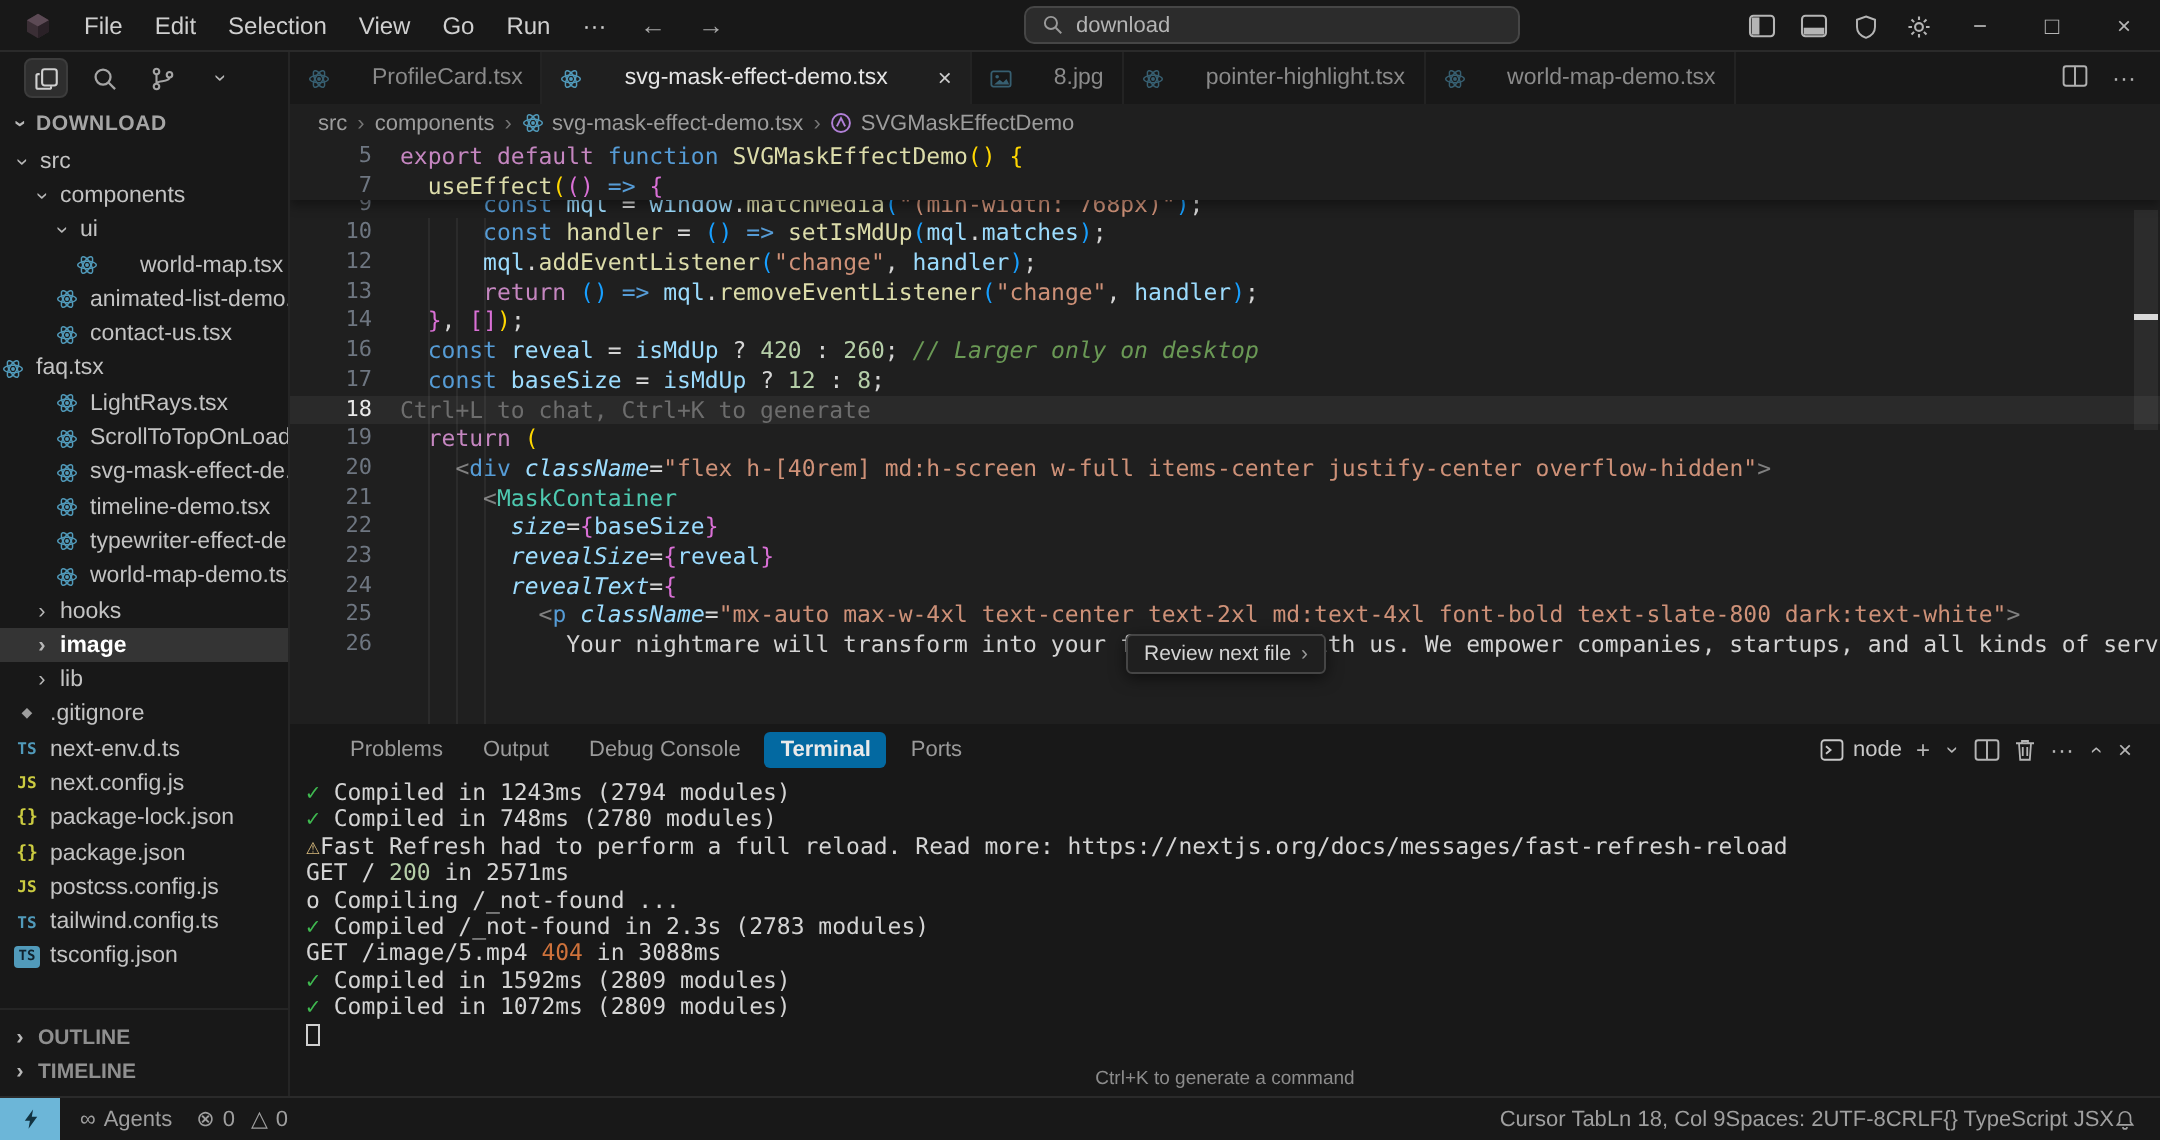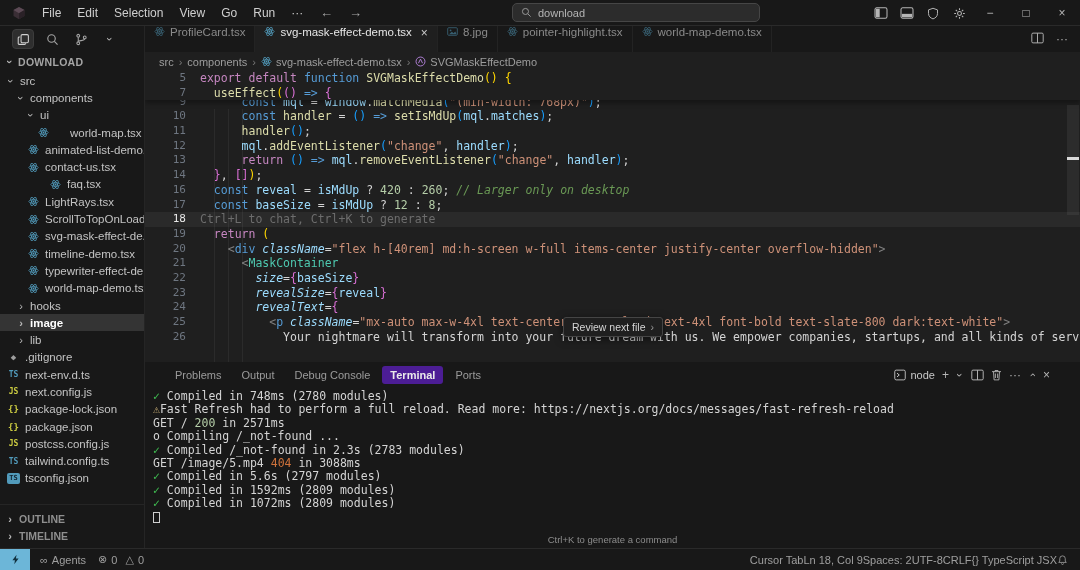--- a/index.html
+++ b/index.html
@@ -39,21 +39,21 @@
   .badge.braces{color:#cbcb41;font-size:9px;}
   .badge.diamond{color:#9d9d9d;font-size:9px;}
   .badge.tscfg{background:#519aba;color:#10222e;border-radius:2px;font-size:7px;line-height:11px;}
   .fileicon{width:13px;flex:0 0 13px;display:flex;justify-content:center;}
   .side-sections{border-top:1px solid #252525;padding:5px 0 4px;}
   .side-section{height:17px;display:flex;align-items:center;gap:5px;padding-left:6px;
                 font-size:10.5px;font-weight:bold;color:#8f8f8f;}
   
   .editor-col{flex:1;display:flex;flex-direction:column;min-width:0;}
   .tabbar{flex:0 0 26px;background:#181818;display:flex;align-items:stretch;}
-  .tab{display:flex;gap:5px;padding:0 9px;font-size:11.5px;color:#8a8a8a;
+  .tab{display:flex;align-items:center;gap:21px;padding:0 9px;font-size:11.5px;color:#8a8a8a;
        border-right:1px solid #232323;background:#181818;white-space:nowrap;}
   .tab.active{background:#1f1f1f;color:#e6e6e6;}
   .tab .close{margin-left:4px;color:#cccccc;font-size:12px;}
   .tab.active .ticon{opacity:1;}
   .ticon{opacity:.55;display:flex;}
   .tabbar-actions{margin-left:auto;display:flex;align-items:center;gap:12px;padding:0 12px;color:#b0b0b0;font-size:12px;}
   .breadcrumb{flex:0 0 19px;display:flex;align-items:center;gap:5px;padding-left:14px;
               font-size:11px;color:#9d9d9d;background:#1f1f1f;}
   .crumb{display:flex;align-items:center;gap:4px;}
   .crumb-sep{color:#767676;}
@@ -79,22 +79,22 @@
   .tk-kw{color:#569CD6;}  .tk-ctrl{color:#C586C0;}  .tk-fn{color:#DCDCAA;}
   .tk-var{color:#9CDCFE;} .tk-type{color:#4EC9B0;}  .tk-str{color:#CE9178;}
   .tk-num{color:#B5CEA8;} .tk-cmt{color:#6A9955;font-style:italic;} .tk-plain{color:#D4D4D4;}
   .tk-attr{color:#9CDCFE;font-style:italic;} .tk-ang{color:#808080;} .tk-tag{color:#569CD6;}
   .tk-b1{color:#FFD700;} .tk-b2{color:#DA70D6;} .tk-b3{color:#179FFF;}
   .tk-ok{color:#3FB950;} .tk-warn{color:#D7BA7D;} .tk-s200{color:#B5CEA8;} .tk-s404{color:#CE723B;}
   
   .panel{flex:0 0 186px;background:#181818;position:relative;}
   .panel-tabs{height:25px;display:flex;align-items:center;gap:4px;padding-left:22px;font-size:11px;}
   .panel-tab{padding:3px 8px;color:#9b9b9b;border-radius:3px;text-align:right;}
-  .panel-tab.active{background:#4c1d95;color:#eaeaea;font-weight:bold;}
-  .panel-actions{margin-left:auto;display:flex;align-items:center;gap:7px;padding-right:30px;color:#b5b5b5;font-size:12px;}
+  .panel-tab.active{background:#0369a1;color:#eaeaea;font-weight:bold;}
+  .panel-actions{margin-left:auto;display:flex;align-items:center;gap:7px;padding-right:14px;color:#b5b5b5;font-size:12px;}
   .shell-chip{display:flex;align-items:center;gap:4px;color:#c8c8c8;font-size:11px;}
   .term{padding:3px 0 0 8px;font-family:"DejaVu Sans Mono","DejaVu Sans",monospace;
         font-size:11.5px;line-height:13.4px;color:#cccccc;}
   .term-row{white-space:pre;height:13.4px;}
   .term-cursor{display:inline-block;width:7px;height:11px;border:1px solid #cfcfcf;vertical-align:-2px;}
   .panel-hint{position:absolute;left:0;right:0;bottom:3px;text-align:center;font-size:9.5px;color:#8c8c8c;}
   
   .statusbar{flex:0 0 22px;background:#181818;border-top:1px solid #2a2a2a;display:flex;
              align-items:center;font-size:11px;color:#9f9f9f;}
   .remote{width:30px;height:21px;background:#6cb6d8;display:flex;align-items:center;justify-content:center;}
@@ -249,21 +249,21 @@
                 <g fill="none" stroke="#519aba" stroke-width="1.1">
                   <ellipse cx="8" cy="8" rx="6.8" ry="2.7"></ellipse>
                   <ellipse cx="8" cy="8" rx="6.8" ry="2.7" transform="rotate(60 8 8)"></ellipse>
                   <ellipse cx="8" cy="8" rx="6.8" ry="2.7" transform="rotate(120 8 8)"></ellipse>
                 </g>
                 <circle cx="8" cy="8" r="1.4" fill="#519aba"></circle>
               </svg>
             </span>
             <span>contact-us.tsx</span>
           </div>
-          <div class="tree-row" style="padding-left: 27px; margin-left: 22px;">
+          <div class="tree-row" style="">
             <span class="fileicon">
               <svg width="11" height="11" viewBox="0 0 16 16">
                 <g fill="none" stroke="#519aba" stroke-width="1.1">
                   <ellipse cx="8" cy="8" rx="6.8" ry="2.7"></ellipse>
                   <ellipse cx="8" cy="8" rx="6.8" ry="2.7" transform="rotate(60 8 8)"></ellipse>
                   <ellipse cx="8" cy="8" rx="6.8" ry="2.7" transform="rotate(120 8 8)"></ellipse>
                 </g>
                 <circle cx="8" cy="8" r="1.4" fill="#519aba"></circle>
               </svg>
             </span>
@@ -533,21 +533,20 @@
         <div class="guide" style="left:69px"></div>
         <div class="guide" style="left:83px"></div>
         <div class="guide" style="left:97px"></div>
         <div class="sticky" id="sticky">
             <div class="code-row"><span class="ln">5</span><span class="code"><span class="tk-ctrl">export</span><span class="tk-plain"> </span><span class="tk-ctrl">default</span><span class="tk-plain"> </span><span class="tk-kw">function</span><span class="tk-plain"> </span><span class="tk-fn">SVGMaskEffectDemo</span><span class="tk-b1">()</span><span class="tk-plain"> </span><span class="tk-b1">{</span></span></div>
             <div class="code-row"><span class="ln">7</span><span class="code"><span class="tk-plain">  </span><span class="tk-fn">useEffect</span><span class="tk-b1">(</span><span class="tk-b2">()</span><span class="tk-plain"> </span><span class="tk-kw">=&gt;</span><span class="tk-plain"> </span><span class="tk-b2">{</span></span></div>
           </div>
         <div id="code-lines">
             <div class="code-row clip"><span class="ln">9</span><span class="code"><span class="tk-plain">      </span><span class="tk-kw">const</span><span class="tk-plain"> </span><span class="tk-var">mql</span><span class="tk-plain"> = </span><span class="tk-var">window</span><span class="tk-plain">.</span><span class="tk-fn">matchMedia</span><span class="tk-b3">(</span><span class="tk-str">"(min-width: 768px)"</span><span class="tk-b3">)</span><span class="tk-plain">;</span></span></div>
             <div class="code-row"><span class="ln">10</span><span class="code"><span class="tk-plain">      </span><span class="tk-kw">const</span><span class="tk-plain"> </span><span class="tk-fn">handler</span><span class="tk-plain"> = </span><span class="tk-b3">()</span><span class="tk-plain"> </span><span class="tk-kw">=&gt;</span><span class="tk-plain"> </span><span class="tk-fn">setIsMdUp</span><span class="tk-b3">(</span><span class="tk-var">mql</span><span class="tk-plain">.</span><span class="tk-var">matches</span><span class="tk-b3">)</span><span class="tk-plain">;</span></span></div>
-            <div class="code-row"><span class="ln">11</span><span class="code"><span class="tk-plain">      </span><span class="tk-fn">handler</span><span class="tk-b3">()</span><span class="tk-plain">;</span></span></div>
             <div class="code-row"><span class="ln">12</span><span class="code"><span class="tk-plain">      </span><span class="tk-var">mql</span><span class="tk-plain">.</span><span class="tk-fn">addEventListener</span><span class="tk-b3">(</span><span class="tk-str">"change"</span><span class="tk-plain">, </span><span class="tk-var">handler</span><span class="tk-b3">)</span><span class="tk-plain">;</span></span></div>
             <div class="code-row"><span class="ln">13</span><span class="code"><span class="tk-plain">      </span><span class="tk-ctrl">return</span><span class="tk-plain"> </span><span class="tk-b3">()</span><span class="tk-plain"> </span><span class="tk-kw">=&gt;</span><span class="tk-plain"> </span><span class="tk-var">mql</span><span class="tk-plain">.</span><span class="tk-fn">removeEventListener</span><span class="tk-b3">(</span><span class="tk-str">"change"</span><span class="tk-plain">, </span><span class="tk-var">handler</span><span class="tk-b3">)</span><span class="tk-plain">;</span></span></div>
             <div class="code-row"><span class="ln">14</span><span class="code"><span class="tk-plain">  </span><span class="tk-b2">}</span><span class="tk-plain">, </span><span class="tk-b2">[]</span><span class="tk-b1">)</span><span class="tk-plain">;</span></span></div>
             <div class="code-row"><span class="ln">16</span><span class="code"><span class="tk-plain">  </span><span class="tk-kw">const</span><span class="tk-plain"> </span><span class="tk-var">reveal</span><span class="tk-plain"> = </span><span class="tk-var">isMdUp</span><span class="tk-plain"> ? </span><span class="tk-num">420</span><span class="tk-plain"> : </span><span class="tk-num">260</span><span class="tk-plain">; </span><span class="tk-cmt">// Larger only on desktop</span></span></div>
             <div class="code-row"><span class="ln">17</span><span class="code"><span class="tk-plain">  </span><span class="tk-kw">const</span><span class="tk-plain"> </span><span class="tk-var">baseSize</span><span class="tk-plain"> = </span><span class="tk-var">isMdUp</span><span class="tk-plain"> ? </span><span class="tk-num">12</span><span class="tk-plain"> : </span><span class="tk-num">8</span><span class="tk-plain">;</span></span></div>
             <div class="code-row current"><span class="ln">18</span><span class="code"><span class="ghost">Ctrl+L to chat, Ctrl+K to generate</span></span></div>
             <div class="code-row"><span class="ln">19</span><span class="code"><span class="tk-plain">  </span><span class="tk-ctrl">return</span><span class="tk-plain"> </span><span class="tk-b1">(</span></span></div>
             <div class="code-row"><span class="ln">20</span><span class="code"><span class="tk-plain">    </span><span class="tk-ang">&lt;</span><span class="tk-tag">div</span><span class="tk-plain"> </span><span class="tk-attr">className</span><span class="tk-plain">=</span><span class="tk-str">"flex h-[40rem] md:h-screen w-full items-center justify-center overflow-hidden"</span><span class="tk-ang">&gt;</span></span></div>
             <div class="code-row"><span class="ln">21</span><span class="code"><span class="tk-plain">      </span><span class="tk-ang">&lt;</span><span class="tk-type">MaskContainer</span></span></div>
             <div class="code-row"><span class="ln">22</span><span class="code"><span class="tk-plain">        </span><span class="tk-attr">size</span><span class="tk-plain">=</span><span class="tk-b2">{</span><span class="tk-var">baseSize</span><span class="tk-b2">}</span></span></div>
@@ -593,27 +592,27 @@
                 <svg width="11" height="12" viewBox="0 0 14 16">
                   <path d="M1 3.5 H13 M5 3.5 V2 H9 V3.5 M3 3.5 L3.8 14.5 H10.2 L11 3.5 M5.5 6 V12 M8.5 6 V12" fill="none" stroke="currentColor" stroke-width="1.2"></path>
                 </svg>
               </span>
               <span>···</span>
               <span class="chev" style="transform: rotate(-90deg);">›</span>
               <span>×</span>
             </div>
           </div>
         <div class="term" id="term">
+            <div class="term-row"><span class="tk-ok">✓</span><span class="tk-plain"> Compiled in 1243ms (2794 modules)</span></div>
             <div class="term-row"><span class="tk-ok">✓</span><span class="tk-plain"> Compiled in 748ms (2780 modules)</span></div>
             <div class="term-row"><span class="tk-warn">⚠</span><span class="tk-plain">Fast Refresh had to perform a full reload. Read more: https://nextjs.org/docs/messages/fast-refresh-reload</span></div>
             <div class="term-row"><span class="tk-plain">GET / </span><span class="tk-s200">200</span><span class="tk-plain"> in 2571ms</span></div>
             <div class="term-row"><span class="tk-plain">o Compiling /_not-found ...</span></div>
             <div class="term-row"><span class="tk-ok">✓</span><span class="tk-plain"> Compiled /_not-found in 2.3s (2783 modules)</span></div>
             <div class="term-row"><span class="tk-plain">GET /image/5.mp4 </span><span class="tk-s404">404</span><span class="tk-plain"> in 3088ms</span></div>
-            <div class="term-row"><span class="tk-ok">✓</span><span class="tk-plain"> Compiled in 5.6s (2797 modules)</span></div>
             <div class="term-row"><span class="tk-ok">✓</span><span class="tk-plain"> Compiled in 1592ms (2809 modules)</span></div>
             <div class="term-row"><span class="tk-ok">✓</span><span class="tk-plain"> Compiled in 1072ms (2809 modules)</span></div>
             <div class="term-row"><span class="term-cursor"></span></div>
           </div>
         <div class="panel-hint">Ctrl+K to generate a command</div>
       </div>
 
     </div>
   </div>
 

